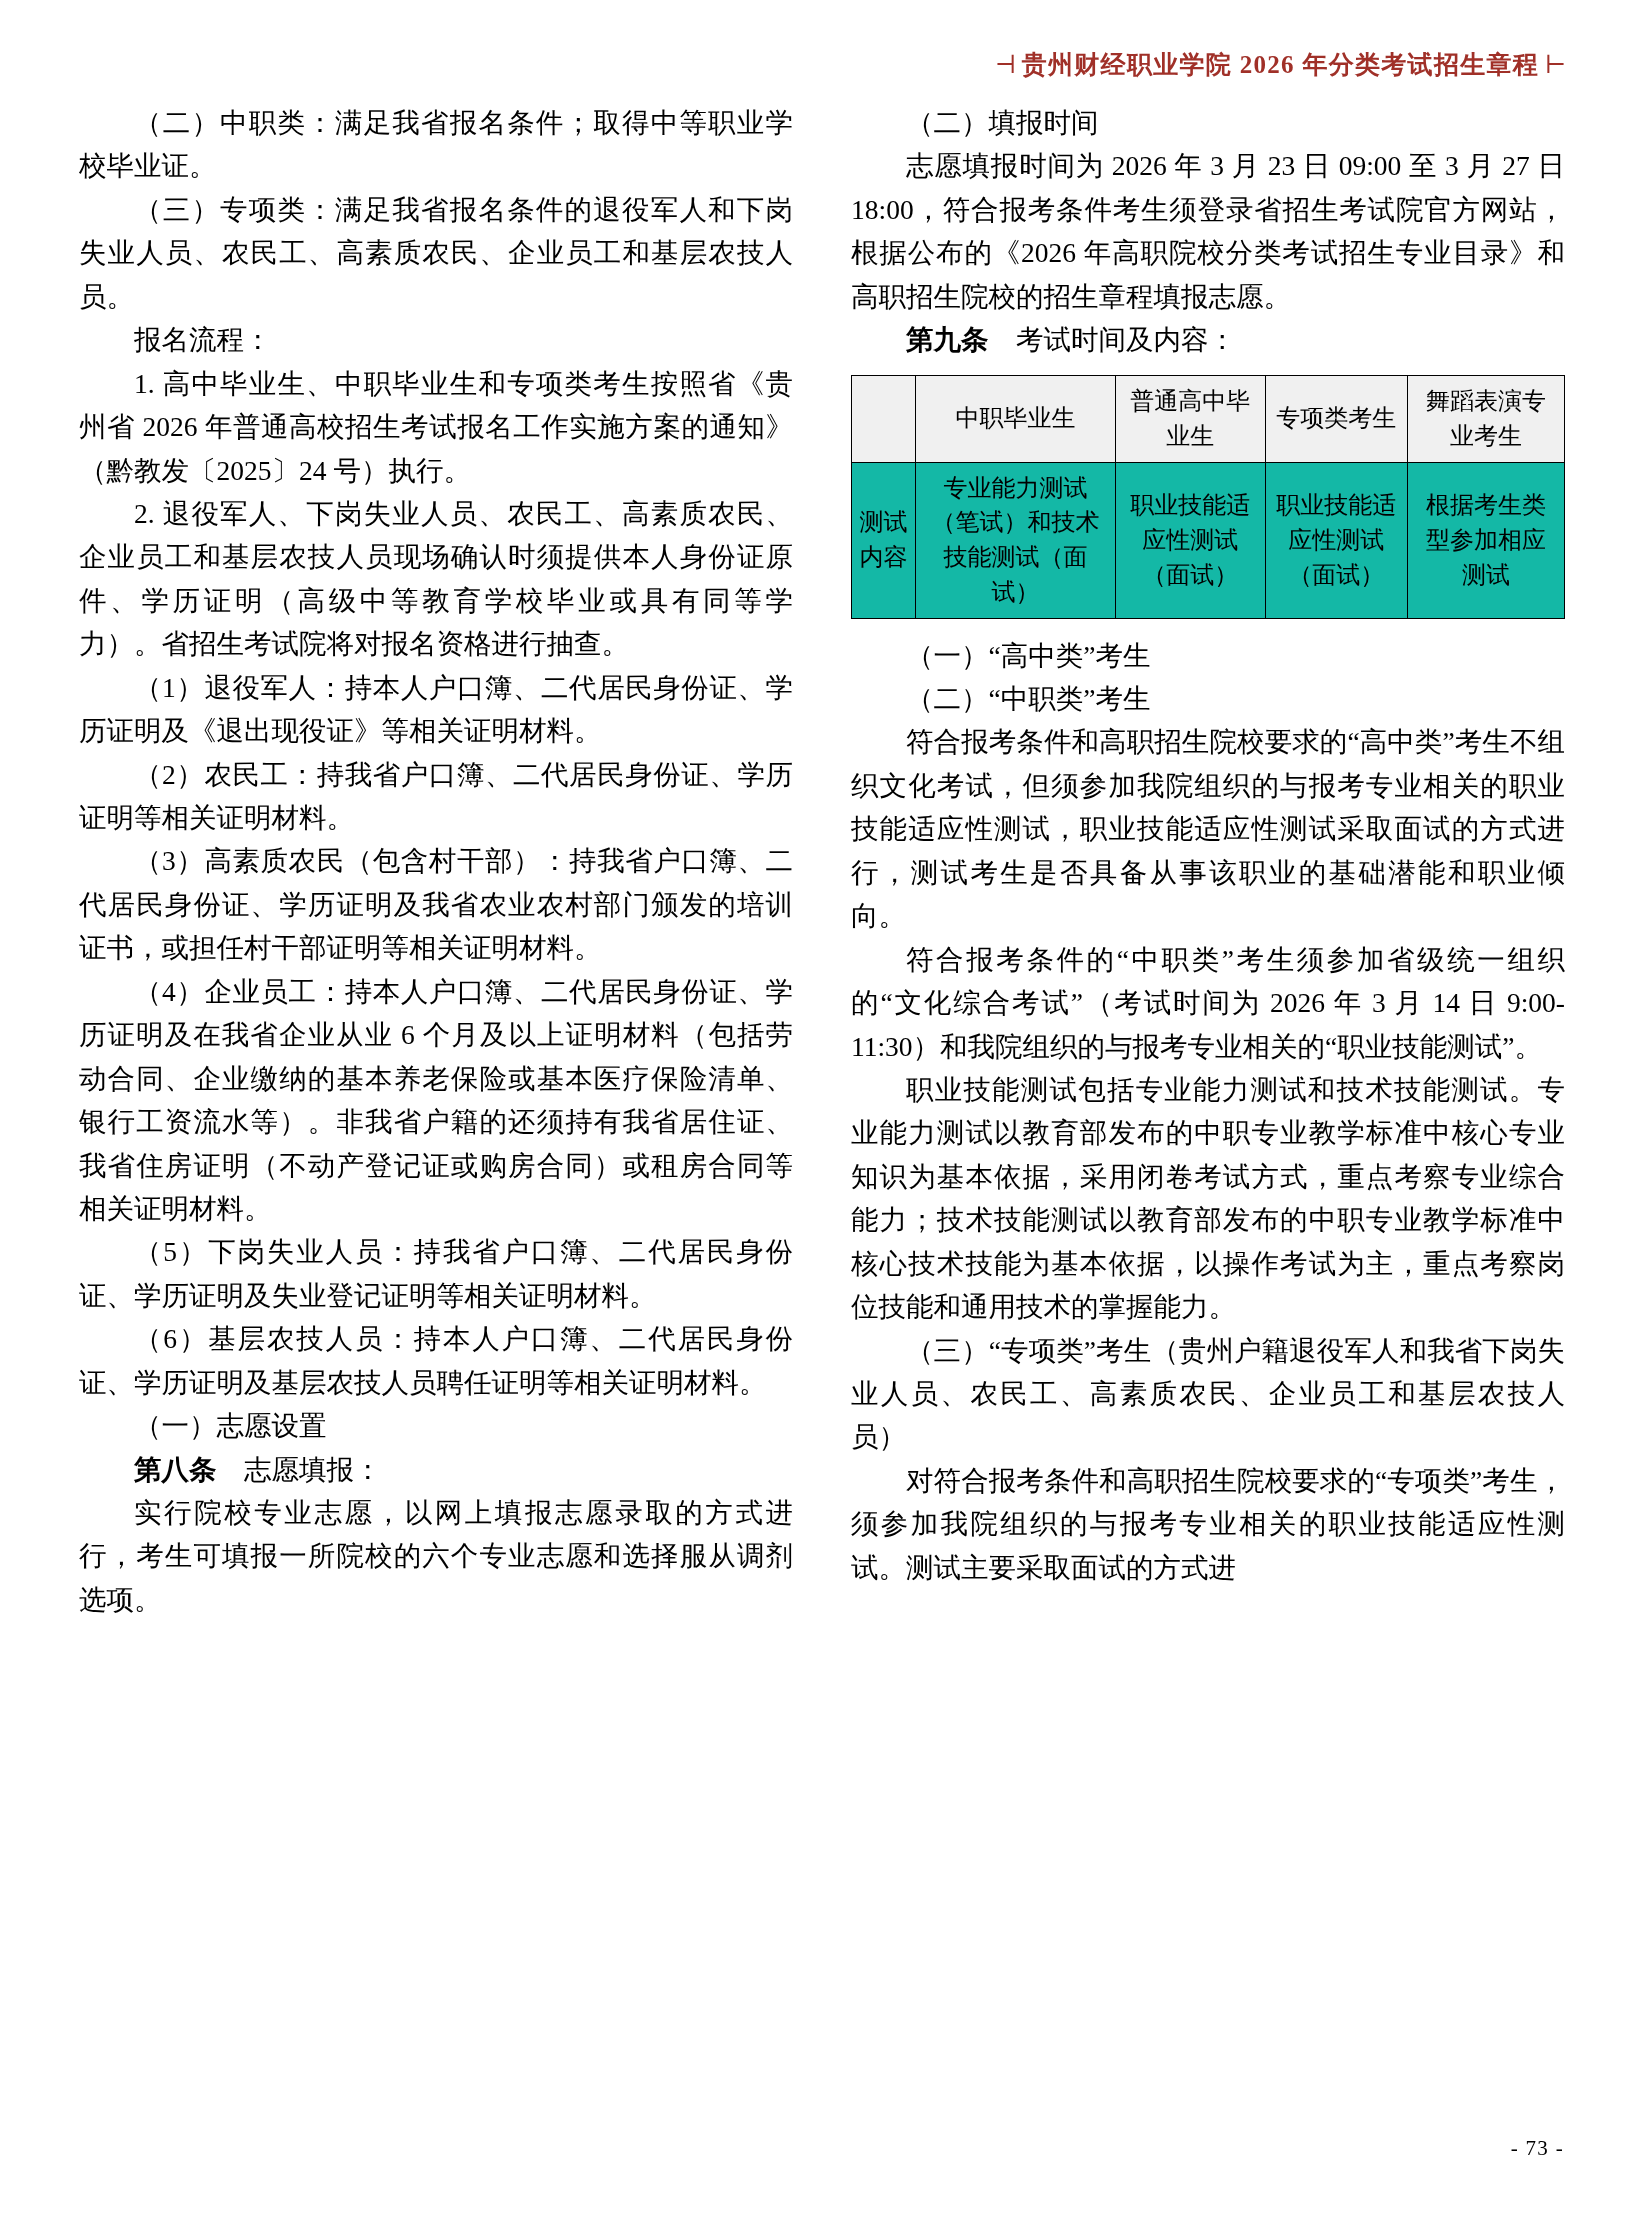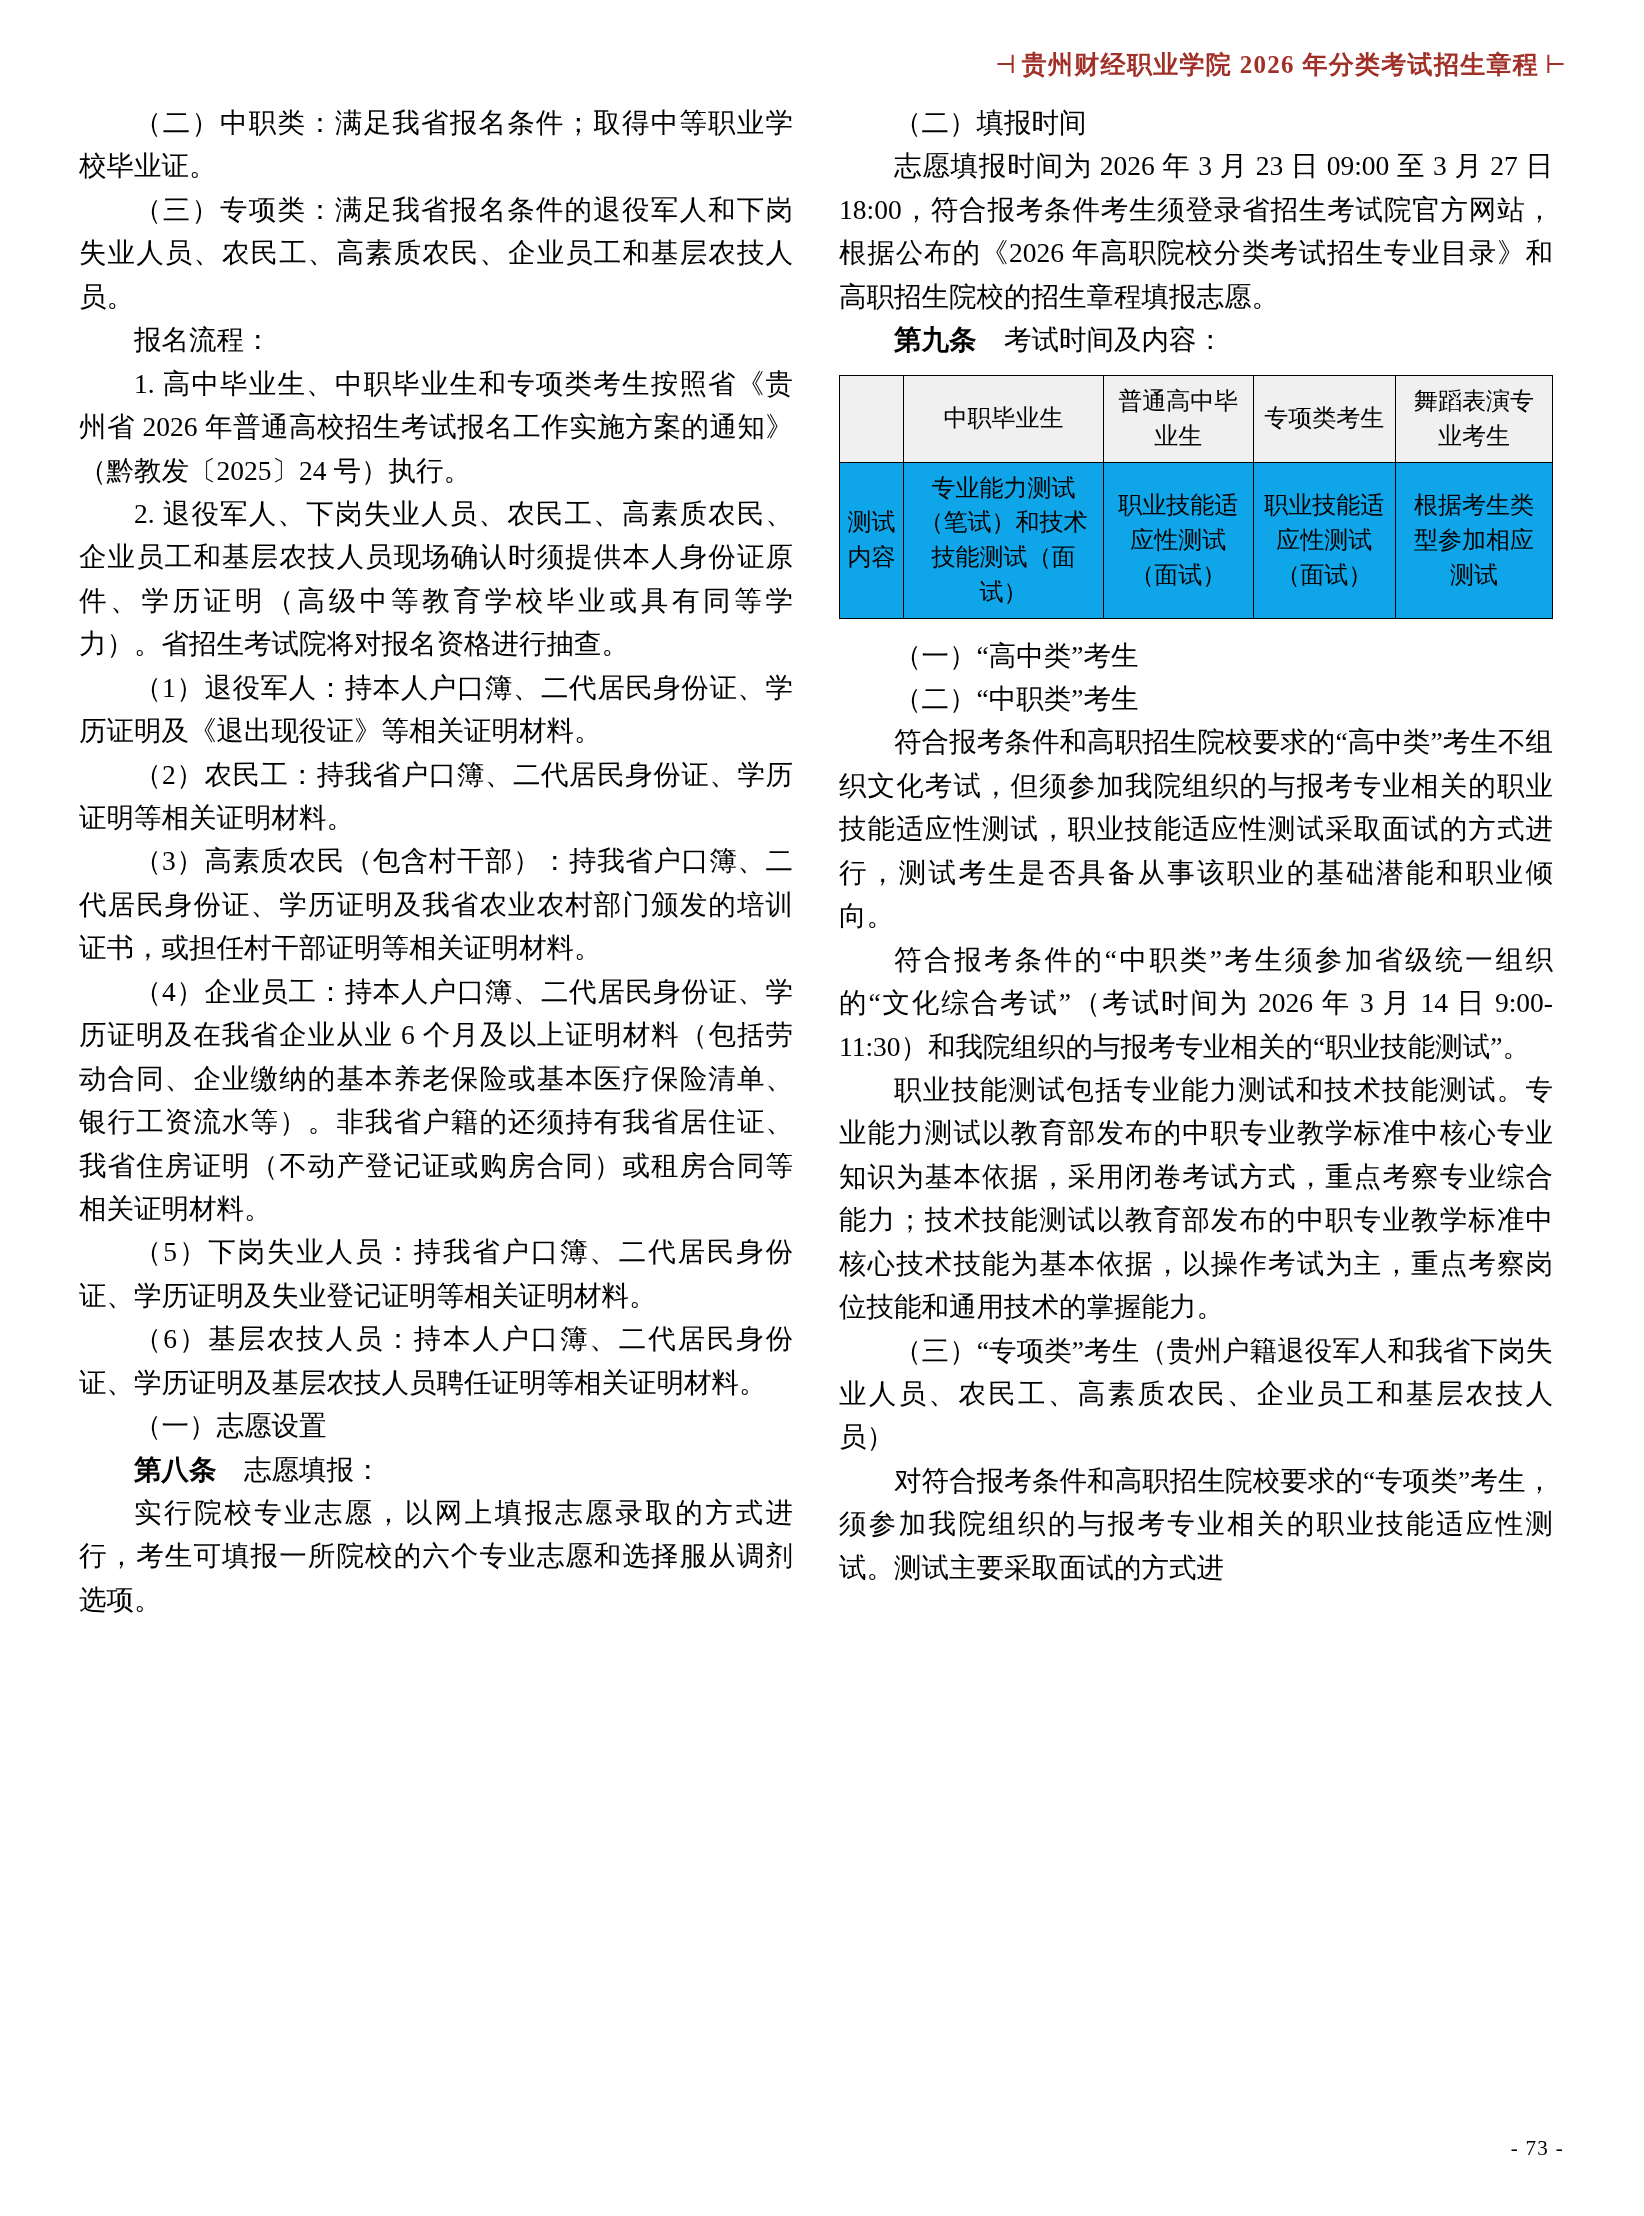--- a/index.html
+++ b/index.html
@@ -26,39 +26,39 @@
     align-items: center;
     gap: 5.4px;
     white-space: nowrap;
   }
   .header .mark { font-weight: normal; letter-spacing: 0; }
   .content {
     position: absolute;
     top: 101px; left: 79px;
     width: 1486px;
     display: flex;
-    gap: 46px;
+    gap: 58px;
   }
   .col {
     width: 714px;
     font-size: 27.5px;
     line-height: 1.58;
     text-align: justify;
   }
   .para { text-indent: 2em; }
   .lead { font-weight: bold; }
   table.exam-table {
     width: 100%;
     border-collapse: collapse;
     margin: 13.4px 0 14.8px 0;
     font-size: 24px;
     line-height: 1.45;
     text-align: center;
     text-indent: 0;
-    background: #0ea5e9;
+    background: #14b8a6;
   }
   table.exam-table th, table.exam-table td {
     border: 1.3px solid #000;
     padding: 8px 6.7px;
     vertical-align: middle;
     font-weight: normal;
   }
   table.exam-table thead th { background: #f0f0f0; }
   .rowlabel { width: 9%; }
   .footer {

